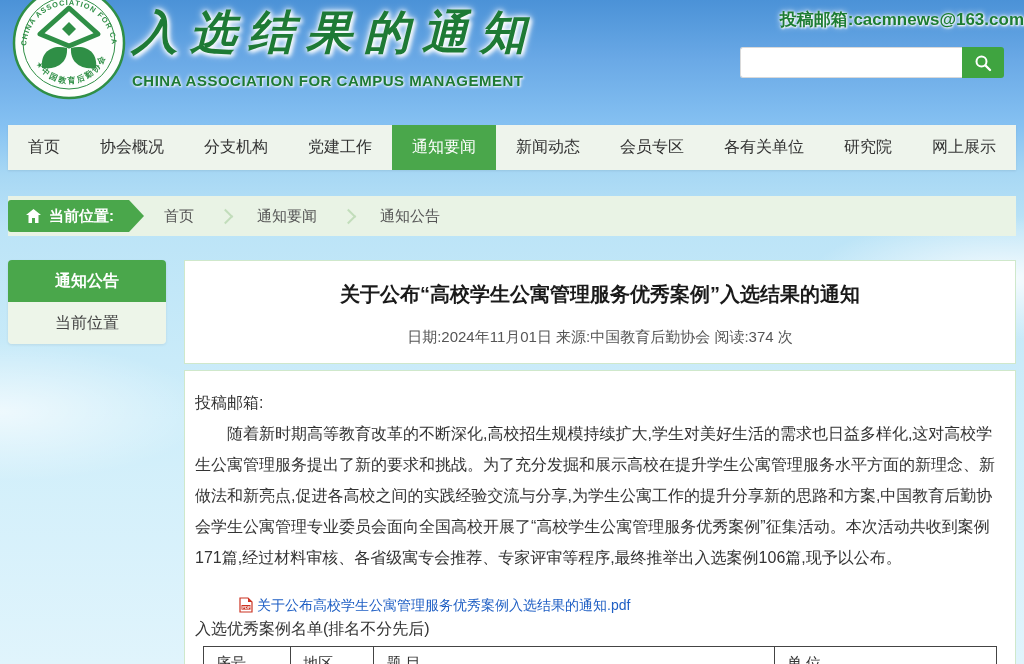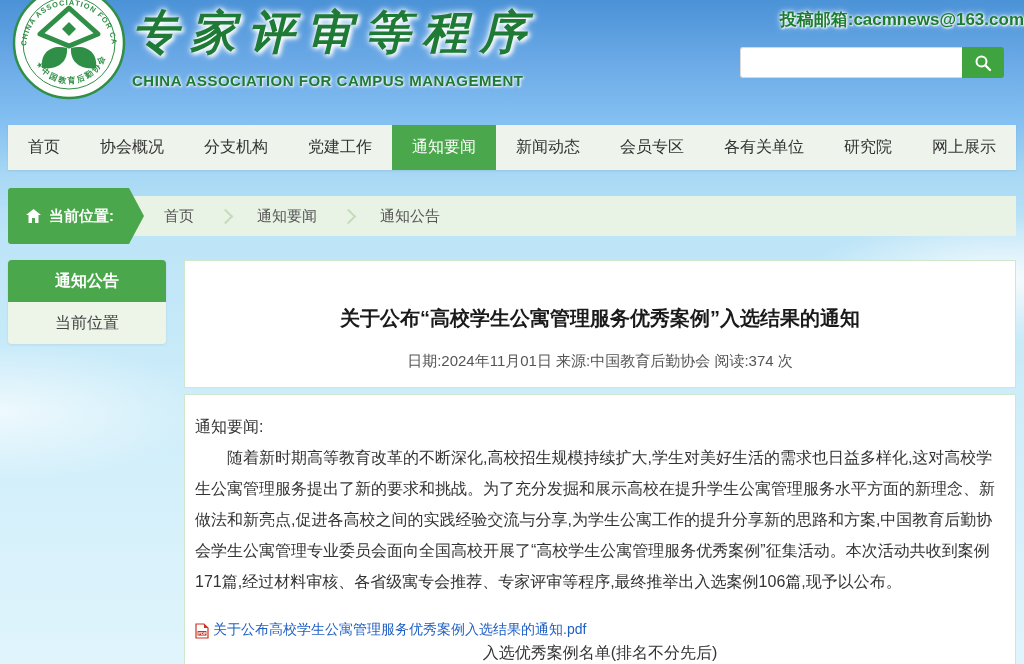--- a/index.html
+++ b/index.html
@@ -47,54 +47,54 @@
   .nav-item{
     display:flex; align-items:center; padding:0 20px; font-size:16px; color:#333; cursor:pointer;
     white-space:nowrap;
   }
   .nav-item.active{ background:#4aa74b; color:#fff; }
   
   .crumb-bar{
     margin:26px 8px 0; height:40px; background:#e9f3e5; display:flex; align-items:center;
   }
   .crumb-label{
-    position:relative; height:56px; display:flex; align-items:center; gap:8px;
+    position:relative; height:32px; display:flex; align-items:center; gap:8px;
     background:#4aa74b; color:#fff; font-size:15px; font-weight:bold;
     padding:0 30px 0 18px; border-radius:3px 0 0 3px;
     clip-path:polygon(0 0, calc(100% - 15px) 0, 100% 50%, calc(100% - 15px) 100%, 0 100%);
   }
   .crumb-items{ display:flex; align-items:center; }
   .crumb-item{ font-size:15px; color:#555; margin:0 20px; cursor:pointer; }
   .chev{
     width:11px; height:11px; border-top:2px solid #c2ddbb; border-right:2px solid #c2ddbb;
     transform:rotate(45deg); margin:0 6px;
   }
   
   .layout{ margin:24px 8px 0; display:flex; gap:18px; align-items:flex-start; }
   .sidebar{ width:158px; border-radius:4px; overflow:hidden; box-shadow:0 1px 3px rgba(0,0,0,.08); }
   .side-item{
     height:42px; display:flex; align-items:center; justify-content:center;
     font-size:16px; cursor:pointer; background:#edf5e9; color:#444;
   }
   .side-item.active{ background:#4aa74b; color:#fff; font-weight:bold; }
   .main{ flex:1; }
   .title-box{
-    background:#fff; border:1px solid #cfe8cb; text-align:center; padding:44px 20px 16px;
+    background:#fff; border:1px solid #cfe8cb; text-align:center; padding:20px 20px 16px;
   }
   .art-title{ font-size:20px; font-weight:bold; color:#1a1a1a; }
   .art-meta{ margin-top:20px; font-size:15px; color:#555; }
   .body-box{
     margin-top:6px; background:#fff; border:1px solid #cfe8cb; padding:16px 10px 20px;
     min-height:310px;
   }
   .body-box p{ font-size:16px; color:#333; line-height:31px; }
   .indent{ text-indent:2em; }
-  .attach{ margin-top:24px; display:flex; align-items:flex-end; gap:4px; }
+  .attach{ margin-top:24px; display:flex; align-items:flex-start; gap:4px;margin-left:44px; }
   .attach a{ font-size:14px; color:#1f5fc4; text-decoration:none; cursor:pointer; }
-  .tbl-caption{ text-align:center; font-size:16px; color:#333; margin-top:4px; }
+  .tbl-caption{ font-size:16px; color:#333; margin-top:4px; }
   table.cases{
     width:calc(100% - 16px); margin:6px 0 0 8px; border-collapse:collapse; table-layout:fixed;
   }
   table.cases th, table.cases td{
     border:1px solid #444; font-size:15px; font-weight:normal; color:#333;
     padding:5px 12px; text-align:left; vertical-align:middle; line-height:22px;
   }
   table.cases th{ height:32px; }
   .col-num{ width:11%; } .col-region{ width:10.5%; } .col-title{ width:50.5%; } .col-unit{ width:28%; }
 </style>
@@ -118,21 +118,21 @@
         <text font-size="8" fill="#2f8f46" font-weight="bold" letter-spacing="2">
           <textPath href="#arcBot" startOffset="4">★中国教育后勤协会★</textPath>
         </text>
         <path d="M57 22 L86 48 L57 60 L28 48 Z" fill="none" stroke="#2f8f46" stroke-width="5" stroke-linejoin="round"></path>
         <path d="M57 36 l7 7 -7 7 -7 -7 z" fill="#2f8f46"></path>
         <path d="M55 62 C 40 58, 28 66, 30 82 C 46 84, 56 76, 55 62 Z" fill="#2f8f46"></path>
         <path d="M59 62 C 74 58, 86 66, 84 82 C 68 84, 58 76, 59 62 Z" fill="#2f8f46"></path>
       </svg>
     </div>
     <div class="brand">
-      <div class="brand-zh">专家评审等程序</div>
+      <div class="brand-zh">入选结果的通知</div>
       <div class="brand-en">CHINA ASSOCIATION FOR CAMPUS MANAGEMENT</div>
     </div>
     <div class="email">投稿邮箱:cacmnews@163.com</div>
     <div class="search">
       <input type="text" style="">
       <button>
         <svg width="18" height="18" viewBox="0 0 18 18">
           <circle cx="7.5" cy="7.5" r="5" fill="none" stroke="#fff" stroke-width="2"></circle>
           <line x1="11.5" y1="11.5" x2="16" y2="16" stroke="#fff" stroke-width="2.4" stroke-linecap="round"></line>
         </svg>
@@ -176,21 +176,21 @@
       <div class="side-item">当前位置</div>
     </div>
 
     <div class="main">
       <div class="title-box">
         <div class="art-title">关于公布“高校学生公寓管理服务优秀案例”入选结果的通知</div>
         <div class="art-meta">日期:2024年11月01日  来源:中国教育后勤协会  阅读:374 次</div>
       </div>
 
       <div class="body-box">
-        <p>通知要闻:</p>
+        <p>投稿邮箱:</p>
         <p class="indent">随着新时期高等教育改革的不断深化,高校招生规模持续扩大,学生对美好生活的需求也日益多样化,这对高校学生公寓管理服务提出了新的要求和挑战。为了充分发掘和展示高校在提升学生公寓管理服务水平方面的新理念、新做法和新亮点,促进各高校之间的实践经验交流与分享,为学生公寓工作的提升分享新的思路和方案,中国教育后勤协会学生公寓管理专业委员会面向全国高校开展了“高校学生公寓管理服务优秀案例”征集活动。本次活动共收到案例171篇,经过材料审核、各省级寓专会推荐、专家评审等程序,最终推举出入选案例106篇,现予以公布。</p>
 
         <div class="attach">
           <svg width="14" height="16" viewBox="0 0 14 16">
             <path d="M1 1 h8 l4 4 v10 h-12 z" fill="#fff" stroke="#cc3322" stroke-width="1.2"></path>
             <path d="M9 1 l4 4 h-4 z" fill="#cc3322"></path>
             <rect x="2.5" y="8" width="9" height="4.6" fill="#cc3322"></rect>
             <text x="3.2" y="11.9" font-size="4.2" fill="#fff" font-weight="bold">PDF</text>
           </svg>
           <a>关于公布高校学生公寓管理服务优秀案例入选结果的通知.pdf</a>

